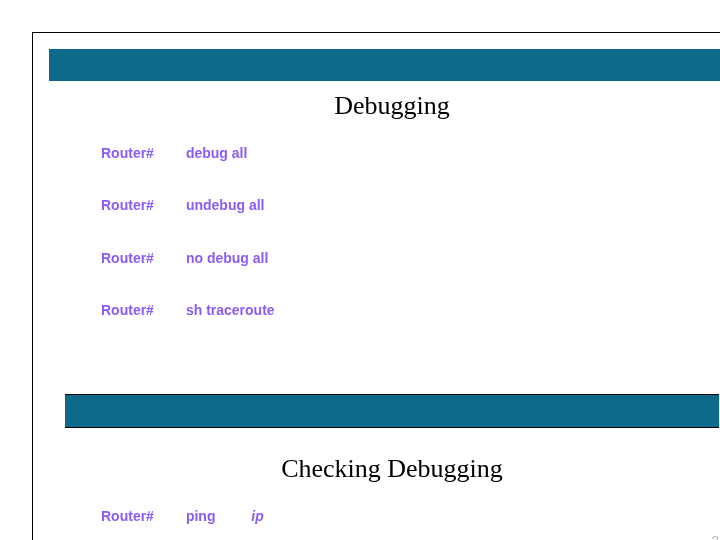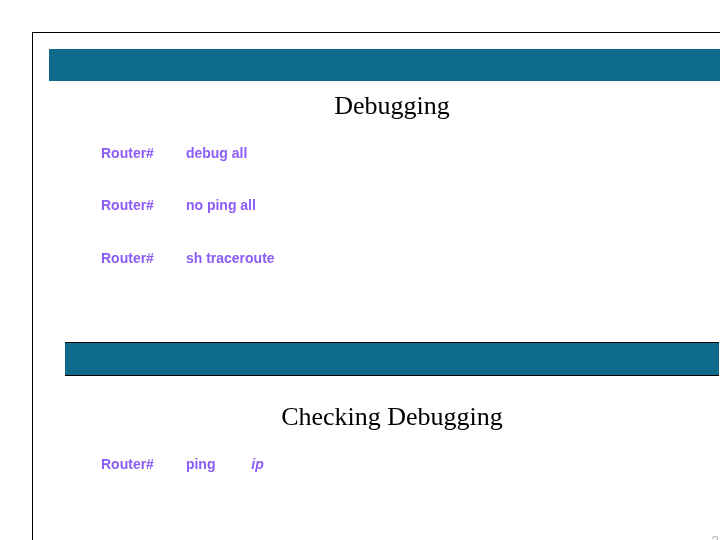--- a/index.html
+++ b/index.html
@@ -54,21 +54,22 @@
 <body>
 
 <div class="slide">
 
   <div class="top-bar"></div>
 
   <h1 class="section-title">Debugging</h1>
 
   <div class="cmd-block">
     <div class="cmd-line"><span>Router#</span><span>debug all</span><span class="ital"></span></div>
-    <div class="cmd-line"><span>Router#</span><span>no ping all</span><span class="ital"></span></div>
+    <div class="cmd-line"><span>Router#</span><span>undebug all</span><span class="ital"></span></div>
+    <div class="cmd-line"><span>Router#</span><span>no debug all</span><span class="ital"></span></div>
     <div class="cmd-line"><span>Router#</span><span>sh traceroute</span><span class="ital"></span></div>
   </div>
 
   <div class="divider">
     <div class="bar"></div>
   </div>
 
   <h1 class="section-title">Checking Debugging</h1>
 
   <div class="cmd-block">

